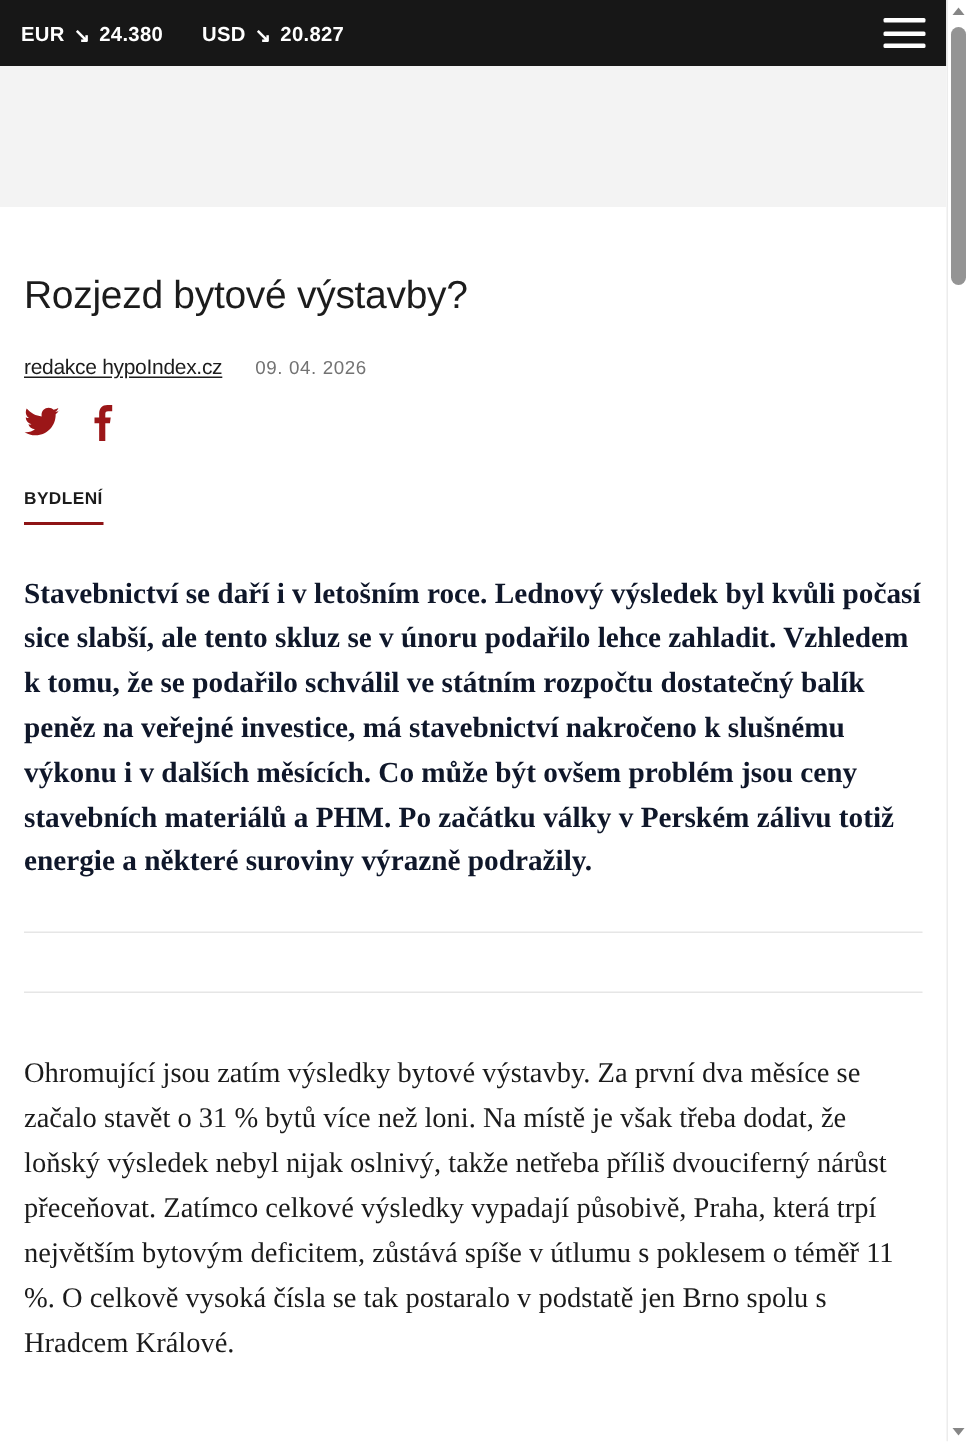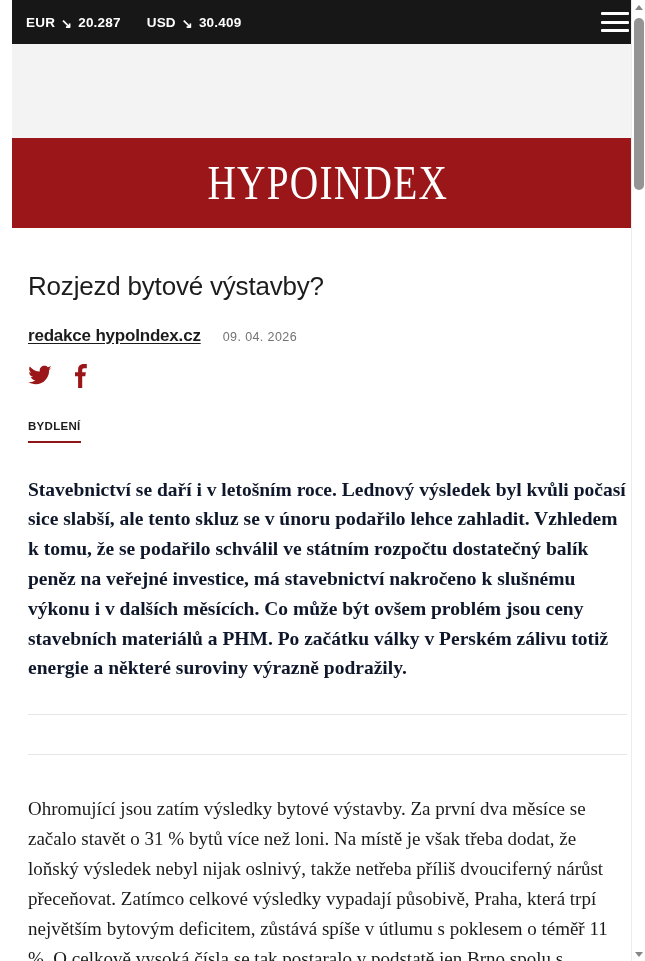--- a/index.html
+++ b/index.html
@@ -11,21 +11,21 @@
     width: 645px;
     height: 961px;
     overflow: hidden;
     font-family: "Liberation Sans", sans-serif;
     position: relative;
   }
 
   
   .page {
     position: absolute;
-    left: 12px; top: 0;
+    left: 0; top: 0;
     width: 631px;
     height: 961px;
     overflow: hidden;
     background: #ffffff;
   }
 
   
   .topbar {
     height: 44px;
     background: #171717;
@@ -117,22 +117,22 @@
     margin: 42px 0 0 0;
     line-height: 1.25;
   }
   .meta {
     margin-top: 23px;
     display: flex;
     align-items: baseline;
     gap: 22px;
   }
   .meta-author {
-    font-size: 17px;
-    font-weight: 700;
+    font-size: 14px;
+    font-weight: 400;
     color: #1c1c1c;
     text-decoration: underline;
     text-underline-offset: 2px;
     letter-spacing: -0.2px;
     cursor: pointer;
   }
   .meta-date {
     font-size: 12.5px;
     font-weight: 400;
     color: #737373;
@@ -235,43 +235,40 @@
 <body>
 
 <div class="page">
 
   <div class="topbar">
     <div class="rates">
 
       <div class="rate">
         <span class="cur">EUR</span>
         <span class="arrow">↘</span>
-        <span class="val">20.287</span>
+        <span class="val">24.380</span>
       </div>
 
       <div class="rate">
         <span class="cur">USD</span>
         <span class="arrow">↘</span>
-        <span class="val">30.409</span>
+        <span class="val">20.827</span>
       </div>
 
     </div>
 
     <div class="hamburger">
       <span></span>
       <span></span>
       <span></span>
     </div>
   </div>
 
   <div class="spacer"></div>
 
-  <div class="masthead">
-    <div class="logo">HYPOINDEX</div>
-  </div>
 
   <div class="article">
 
     <h1 class="article-title">Rozjezd bytové výstavby?</h1>
 
     <div class="meta">
       <span class="meta-author">redakce hypoIndex.cz</span>
       <span class="meta-date">09. 04. 2026</span>
     </div>
 

